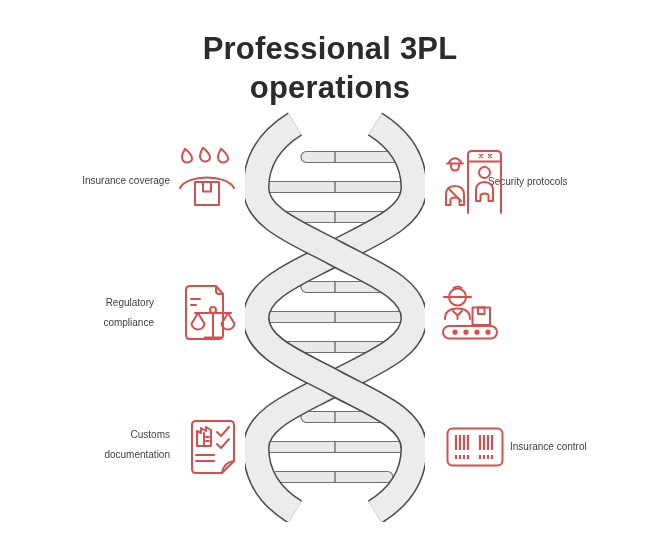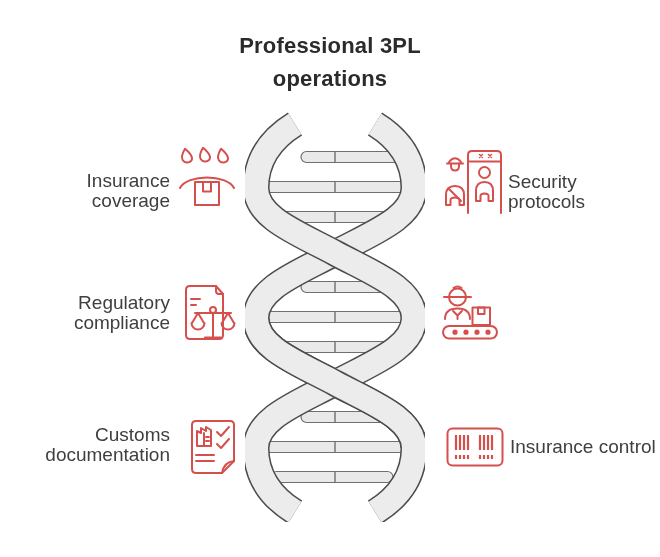--- a/index.html
+++ b/index.html
@@ -2,25 +2,25 @@
 <html style="--accent: #d5504c; --text-color: #3f3f3f; --title-color: #2b2b2b; --helix-fill: #ececec; --helix-outline: #4c4c4c; --rung-fill: #e9e9e9; --rung-stroke: #6f6f6f;"><head>
 <meta charset="utf-8">
 <style>
   html,body{margin:0;padding:0;background:#ffffff;}
   .canvas{
     position:relative;width:660px;height:557px;background:#ffffff;overflow:hidden;
     font-family:"Liberation Sans","DejaVu Sans",sans-serif;
   }
   .title{
     position:absolute;top:29px;left:0;width:660px;text-align:center;
-    font-size:22px;line-height:33px;font-weight:700;color:var(--title-color);
+    font-size:31px;line-height:39px;font-weight:700;color:var(--title-color);
     white-space:pre-line;letter-spacing:.2px;
   }
   .label{
-    position:absolute;font-size:19px;line-height:20px;color:var(--text-color);
+    position:absolute;font-size:10px;line-height:20px;color:var(--text-color);
     white-space:pre-line;
   }
   .label.left{text-align:right;}
   .label.right{text-align:left;}
   .icon{position:absolute;color:var(--accent);}
   .icon svg{display:block;}
   .helix{position:absolute;}
   .h-dark{stroke:var(--helix-outline);fill:none;stroke-width:27;}
   .h-light{stroke:var(--helix-fill);fill:none;stroke-width:24;}
   .rung{fill:var(--rung-fill);stroke:var(--rung-stroke);stroke-width:1.2;}
@@ -79,21 +79,21 @@
         <path transform="translate(2,1)" d="M5 0.8 C2 6 1 9.5 2.8 12.2 C4.6 15 8.8 15.2 11 13 C13.2 10.8 12 6.5 5 0.8 Z"></path>
         <path transform="translate(20,0)" d="M5 0.8 C2 6 1 9.5 2.8 12.2 C4.6 15 8.8 15.2 11 13 C13.2 10.8 12 6.5 5 0.8 Z"></path>
         <path transform="translate(38,1)" d="M5 0.8 C2 6 1 9.5 2.8 12.2 C4.6 15 8.8 15.2 11 13 C13.2 10.8 12 6.5 5 0.8 Z"></path>
         <path d="M2 41 C9 27 49 27 56 41"></path>
         <rect x="17" y="35" width="24" height="23"></rect>
         <rect x="25" y="35" width="8" height="9.5"></rect>
       </g>
     </svg>
   </div>
 
-  <div class="label left" style="left:20px;top:293px;width:150px">Regulatory
+  <div class="label left" style="left:4px;top:293px;width:150px">Regulatory
 compliance</div>
   <div class="icon" style="left:181px;top:284px">
     <svg width="56" height="60" viewBox="0 0 56 60">
       <g class="ic">
         <path d="M35 2 H9 Q5 2 5 6 V51 Q5 55 9 55 H38 Q42 55 42 51 V10 L35 2 Z"></path>
         <path d="M35 2 V7 Q35 10 38 10 H42"></path>
         <path d="M10 15 H19 M10 21 H15"></path>
         <path d="M14 29 H50"></path>
         <circle cx="32" cy="26" r="3"></circle>
         <path d="M32 29 V53 M24 53.5 H40"></path>
@@ -112,21 +112,21 @@
         <path d="M48 42 Q38 43 36 54"></path>
         <path d="M11 12 L15 14 V9 L20 12 V8 L25 11 V27 H11 Z"></path>
         <path d="M18 14 V27 M20 18 H23 M20 22 H23"></path>
         <path d="M31 13 L35 17 L43 8"></path>
         <path d="M31 25 L35 29 L43 20"></path>
         <path d="M10 36 H28 M10 42 H28"></path>
       </g>
     </svg>
   </div>
 
-  <div class="label right" style="left:508px;top:172px;width:150px">Security protocols</div>
+  <div class="label right" style="left:488px;top:172px;width:150px">Security protocols</div>
   <div class="icon" style="left:445px;top:149px">
     <svg width="58" height="66" viewBox="0 0 58 66">
       <g class="ic">
         <path d="M23 64 V6 Q23 2 27 2 H52 Q56 2 56 6 V64"></path>
         <path d="M23 12.5 H56"></path>
         <path d="M34.5 5.5 L37.5 8.5 M37.5 5.5 L34.5 8.5 M43.5 5.5 L46.5 8.5 M46.5 5.5 L43.5 8.5" stroke-width="1.5"></path>
         <circle cx="39.5" cy="23.5" r="5.5"></circle>
         <path d="M31 52 V42 Q31 33 39.5 33 Q48 33 48 42 V52 H43.5 V47 Q43.5 44.5 39.5 44.5 Q35.5 44.5 35.5 47 V52 Z"></path>
         <path d="M4 13 Q10 5.5 16 13 M2 14.5 H18"></path>
         <path d="M6 14.5 V17 Q6 21.5 10 21.5 Q14 21.5 14 17 V14.5"></path>

